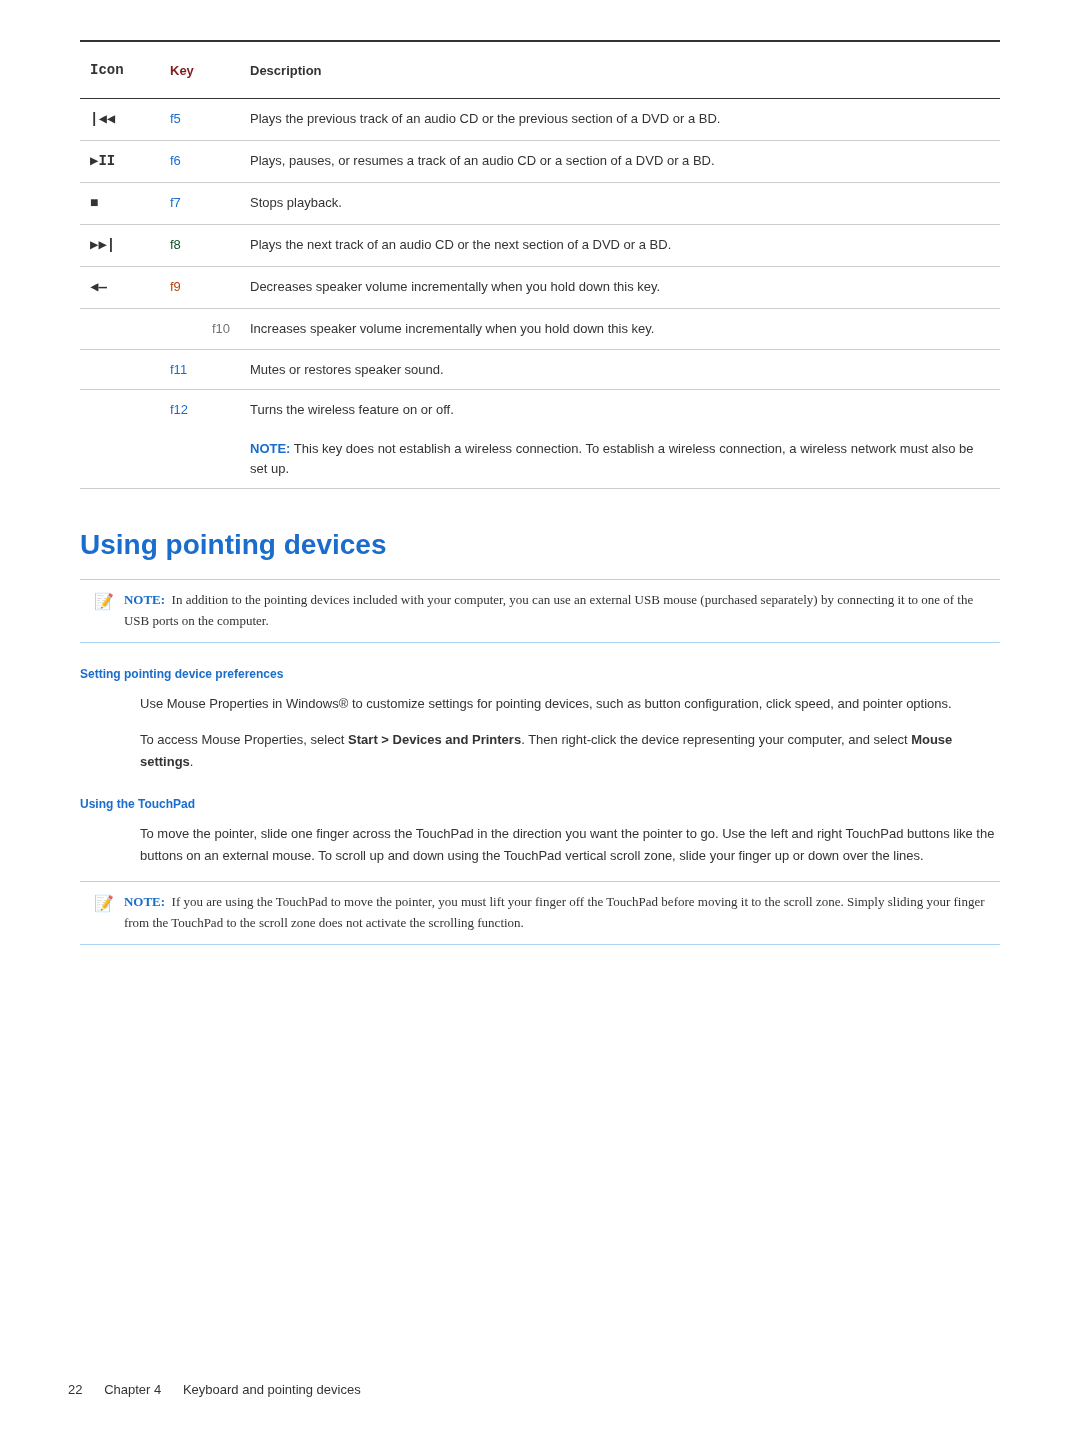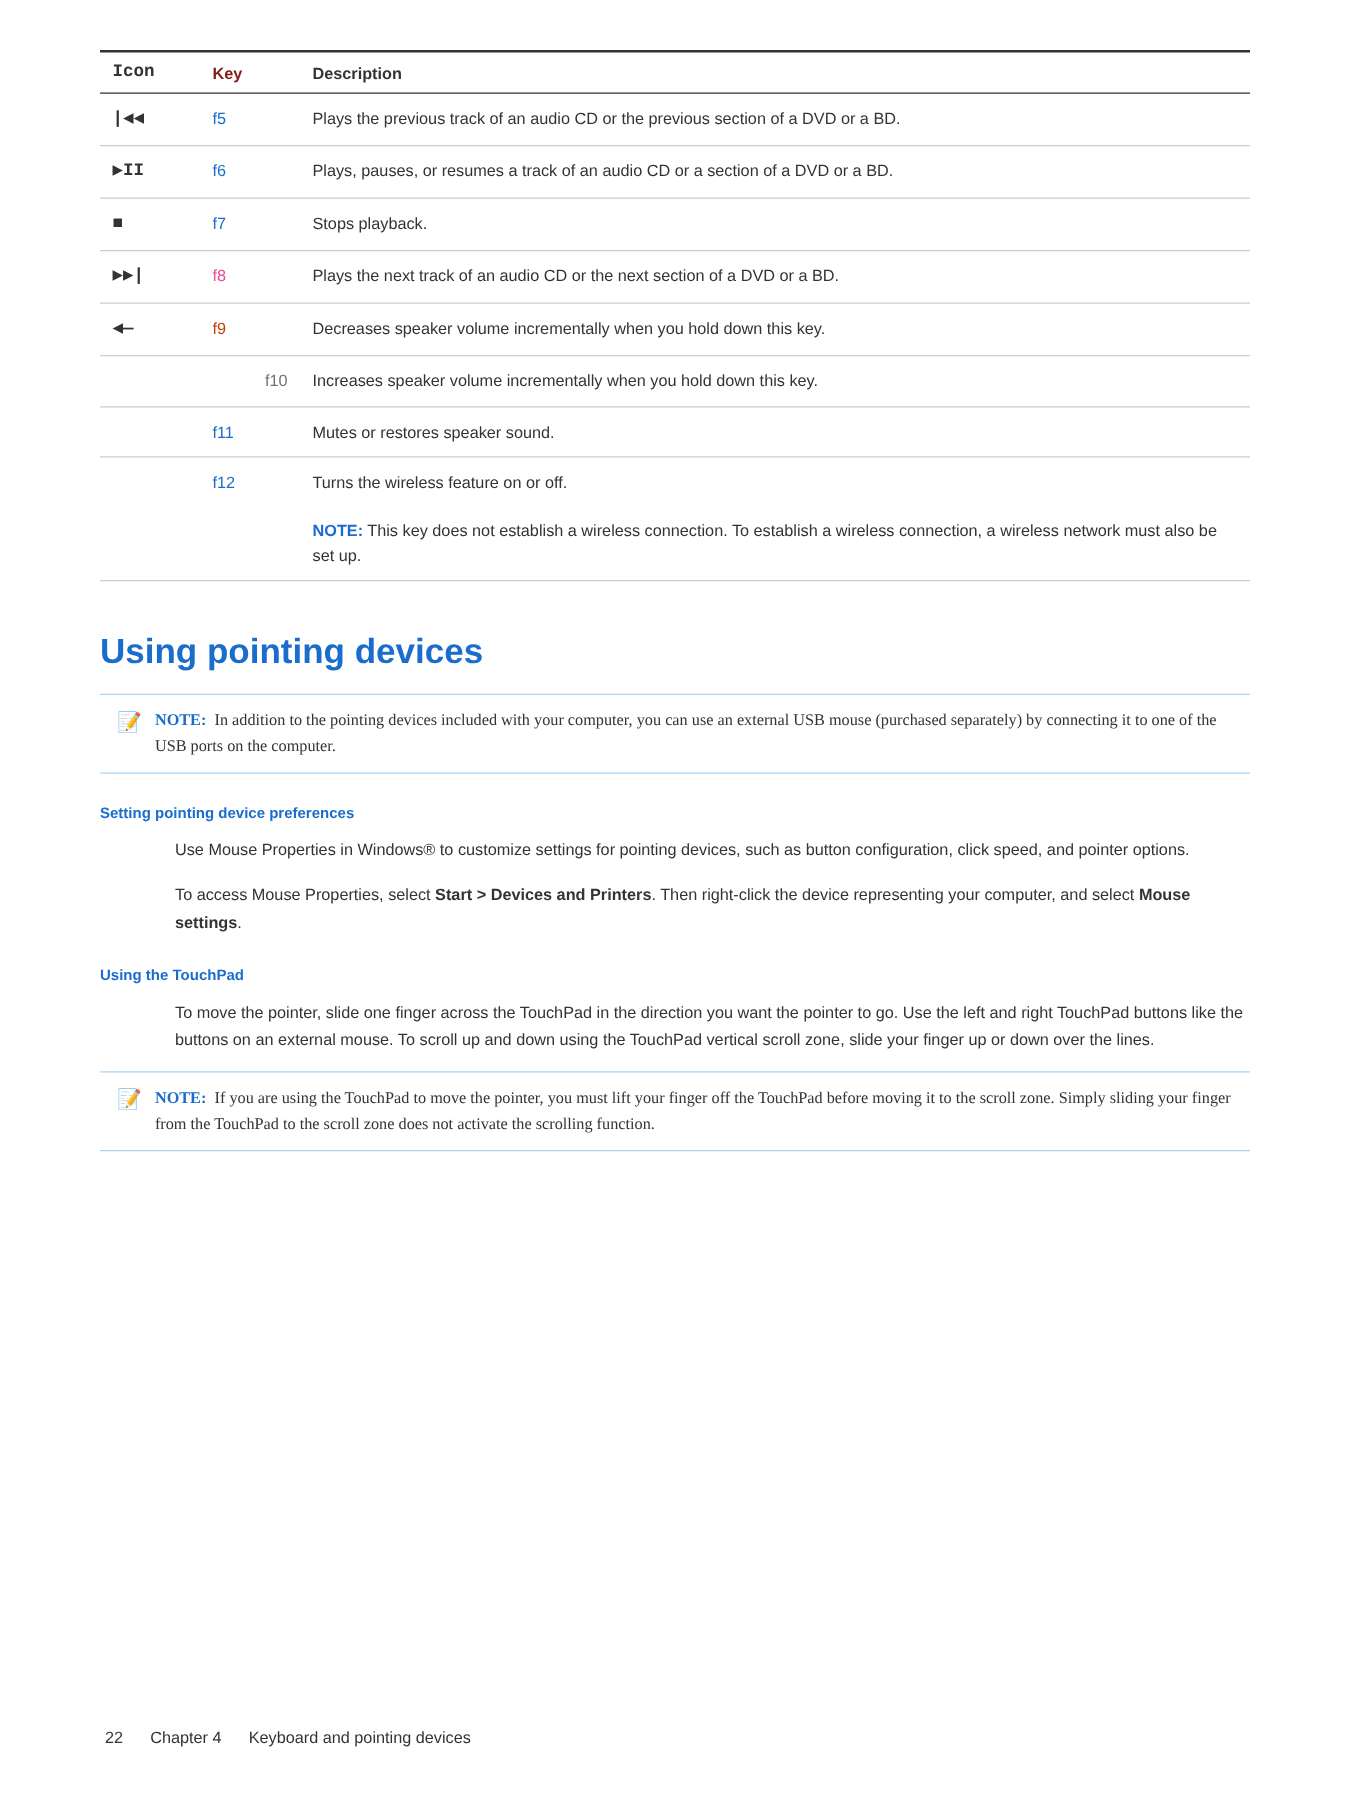--- a/index.html
+++ b/index.html
@@ -29,21 +29,21 @@
       margin-bottom: 10px;
     }
 
     thead tr {
       border-top: 2px solid #333;
       border-bottom: 1px solid #333;
     }
 
     thead th {
       text-align: left;
-      padding: 8px 10px;
+      padding: 20px 10px;
       font-size: 13px;
       font-weight: bold;
       color: #333;
     }
 
     tbody tr {
       border-bottom: 1px solid #ccc;
     }
 
     tbody td {
@@ -131,21 +131,21 @@
     }
 
     .body-para b {
       font-weight: bold;
     }
 
     
     .page-footer {
       position: fixed;
       bottom: 40px;
-      left: 84px;
+      left: 68px;
       right: 80px;
       font-size: 13px;
       color: #333;
       border-top: none;
     }
   </style>
 </head>
 <body>
 
 <div class="table-section">
@@ -168,21 +168,21 @@
           <td class="col-key" style="color: rgb(26, 109, 204);">f6</td>
           <td class="col-desc">Plays, pauses, or resumes a track of an audio CD or a section of a DVD or a BD.</td>
         </tr>
         <tr>
           <td class="col-icon" style="font-family: &quot;Courier New&quot;, monospace; font-weight: bold;">■</td>
           <td class="col-key" style="color: rgb(26, 109, 204);">f7</td>
           <td class="col-desc">Stops playback.</td>
         </tr>
         <tr>
           <td class="col-icon" style="font-family: &quot;Courier New&quot;, monospace; font-weight: bold;">▶▶|</td>
-          <td class="col-key" style="color: #ec4899;">f8</td>
+          <td class="col-key" style="color: #14532d;">f8</td>
           <td class="col-desc">Plays the next track of an audio CD or the next section of a DVD or a BD.</td>
         </tr>
         <tr>
           <td class="col-icon" style="font-family: &quot;Courier New&quot;, monospace; font-weight: bold;">◀—</td>
           <td class="col-key" style="color: #c2410c;">f9</td>
           <td class="col-desc">Decreases speaker volume incrementally when you hold down this key.</td>
         </tr>
         <tr>
           <td class="col-icon" style="font-family: &quot;Courier New&quot;, monospace; font-weight: bold;"></td>
           <td class="col-key" style="color: #737373; text-align: right;">f10</td>

